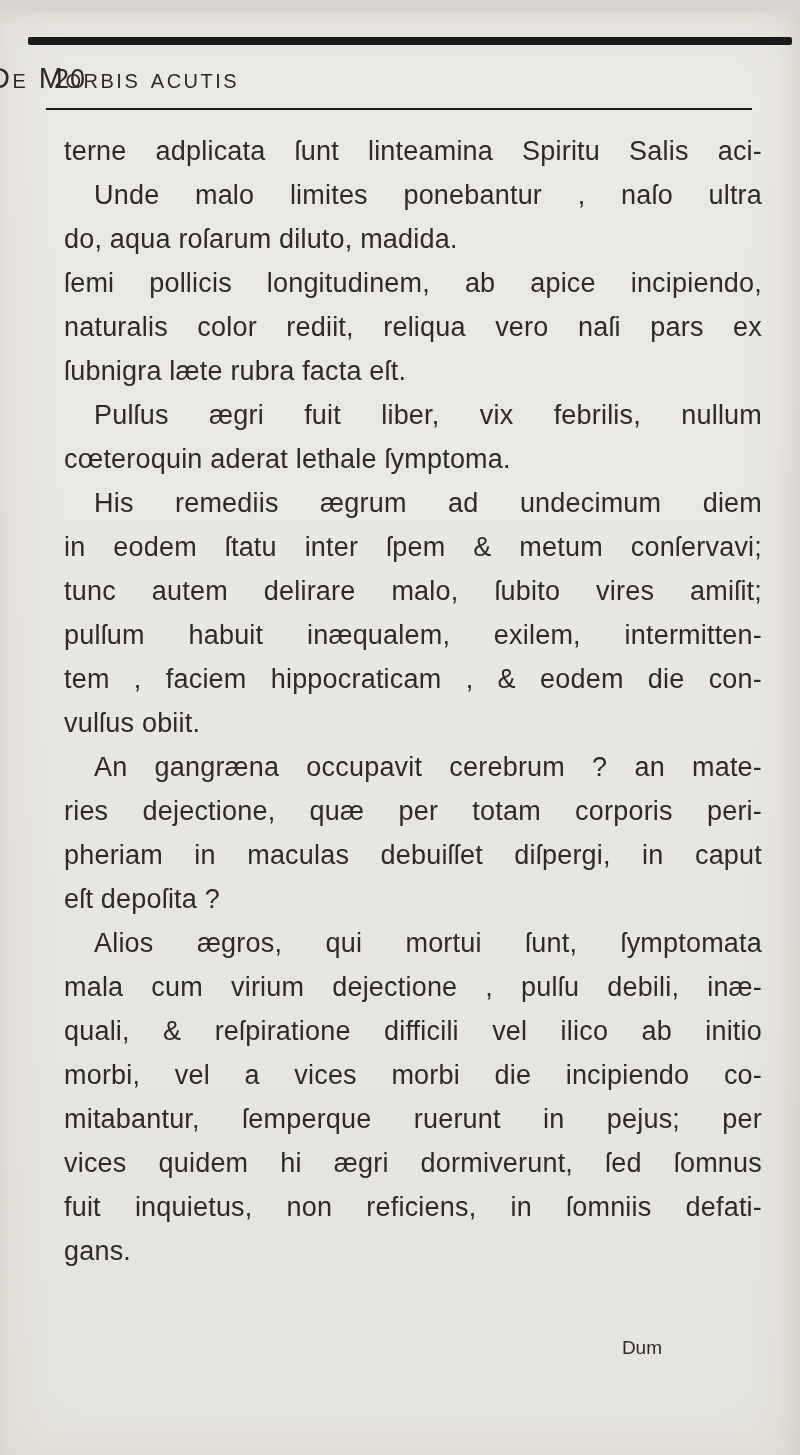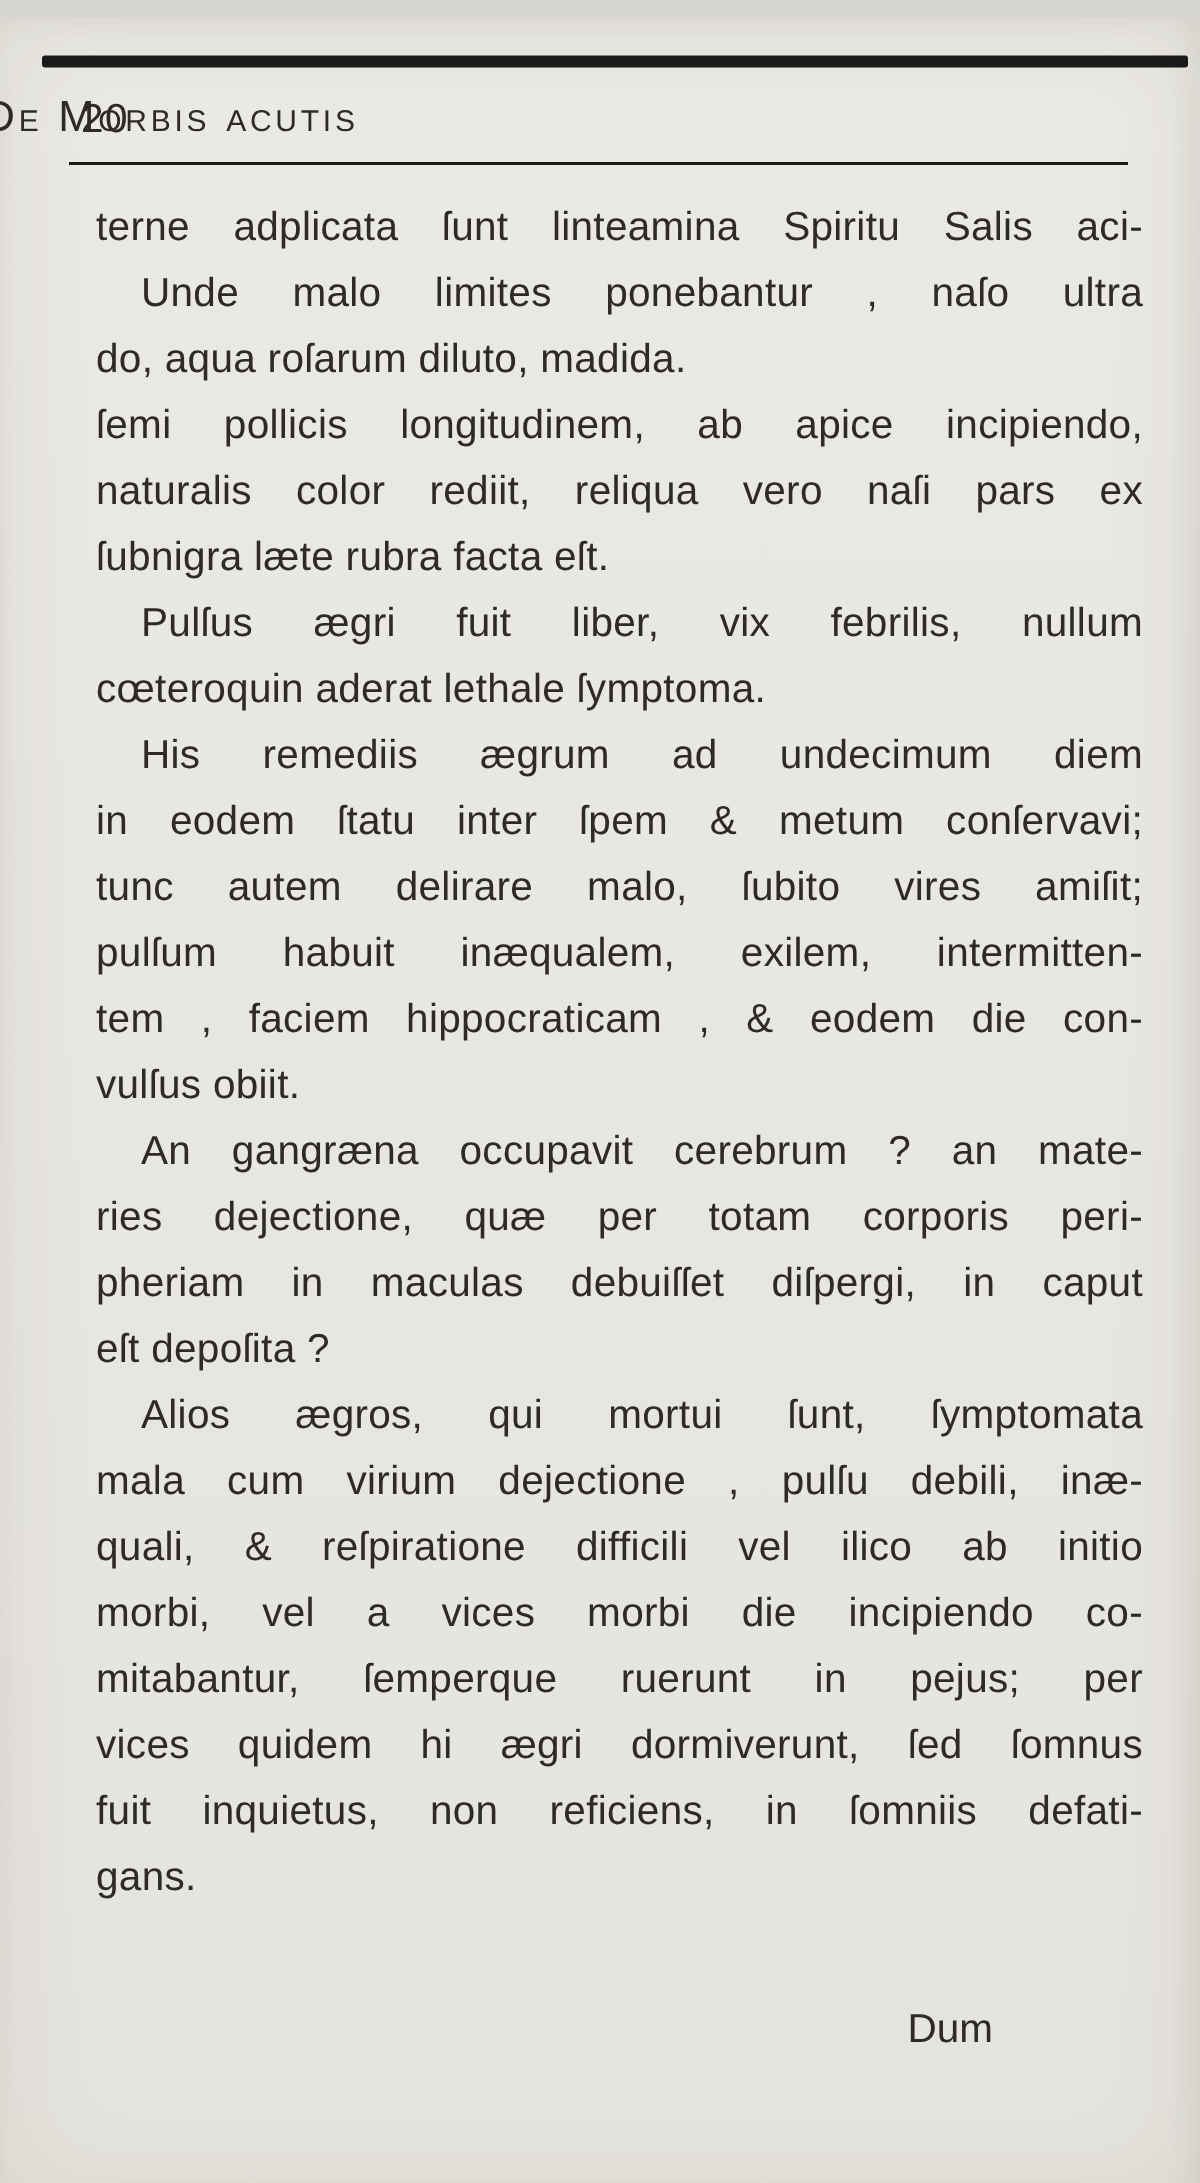--- a/index.html
+++ b/index.html
@@ -89,21 +89,21 @@
     top: 1325px;
     left: 52px;
     width: 698px;
     text-align: right;
     padding-right: 0;
     box-sizing: border-box;
   }
   .catchword {
     display: inline-block;
     margin-right: 88px;
-    font-size: 27px;
+    font-size: 19px;
   }
 </style>
 </head>
 <body>
 
 <div class="page">
 
   <div class="top-rule"></div>
 
   <div class="header-row">

